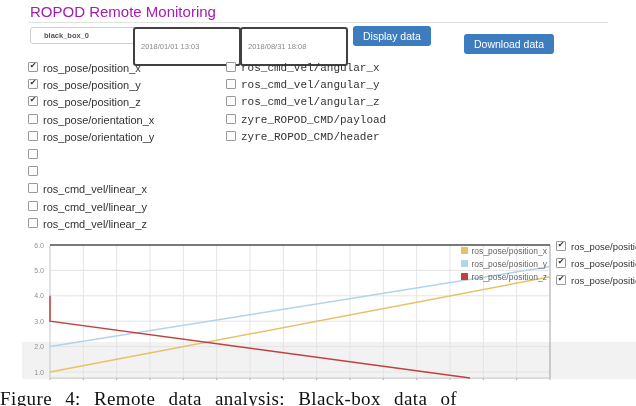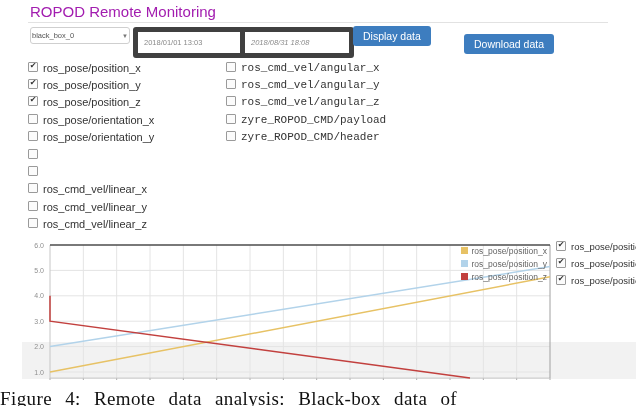--- a/index.html
+++ b/index.html
@@ -10,30 +10,30 @@
   .page-title{
     position:absolute;left:30px;top:3px;font-size:15px;color:#a21caf;font-weight:400;
   }
   .title-rule{
     position:absolute;left:28px;top:22px;width:580px;height:1px;background:#e2e2e2;
   }
   .select-box{
     position:absolute;left:30px;top:27px;width:96px;height:15px;
     border:1px solid #cfcfcf;border-radius:3px;background:#fff;
     font-size:7.5px;color:#555;display:flex;align-items:center;
-    justify-content:space-between;padding:0 1px;cursor:pointer;
+    justify-content:space-between;padding:0 13px;cursor:pointer;font-weight:bold;
   }
   .select-arrow{font-size:6px;color:#777;}
   .time-input{
     position:absolute;top:27px;height:13px;width:92px;
-    border:5px solid #404040;border-radius:3px;background:#fff;
-    font-size:7.5px;color:#8a8a8a;padding:4px 6px;font-family:inherit;outline:none;
+    border:2px solid #404040;border-radius:3px;background:#fff;
+    font-size:7.5px;color:#8a8a8a;padding:11px 6px;font-family:inherit;outline:none;
   }
   #start-time{left:133px;}
-  #end-time{left:240px;font-style:italic;}
+  #end-time{left:240px;}
   .btn{
     position:absolute;top:26px;height:20px;background:#3d7dbf;color:#fff;
     font-size:10.5px;border:none;border-radius:3px;padding:0 10px;
     font-family:inherit;cursor:pointer;
   }
   #display-btn{left:353px;}
   #download-btn{left:464px;margin-top:8px;}
   .topics-col{position:absolute;top:59px;}
   #topics-left{left:28px;}
   #topics-right{left:226px;font-family:Liberation Mono, monospace;}

